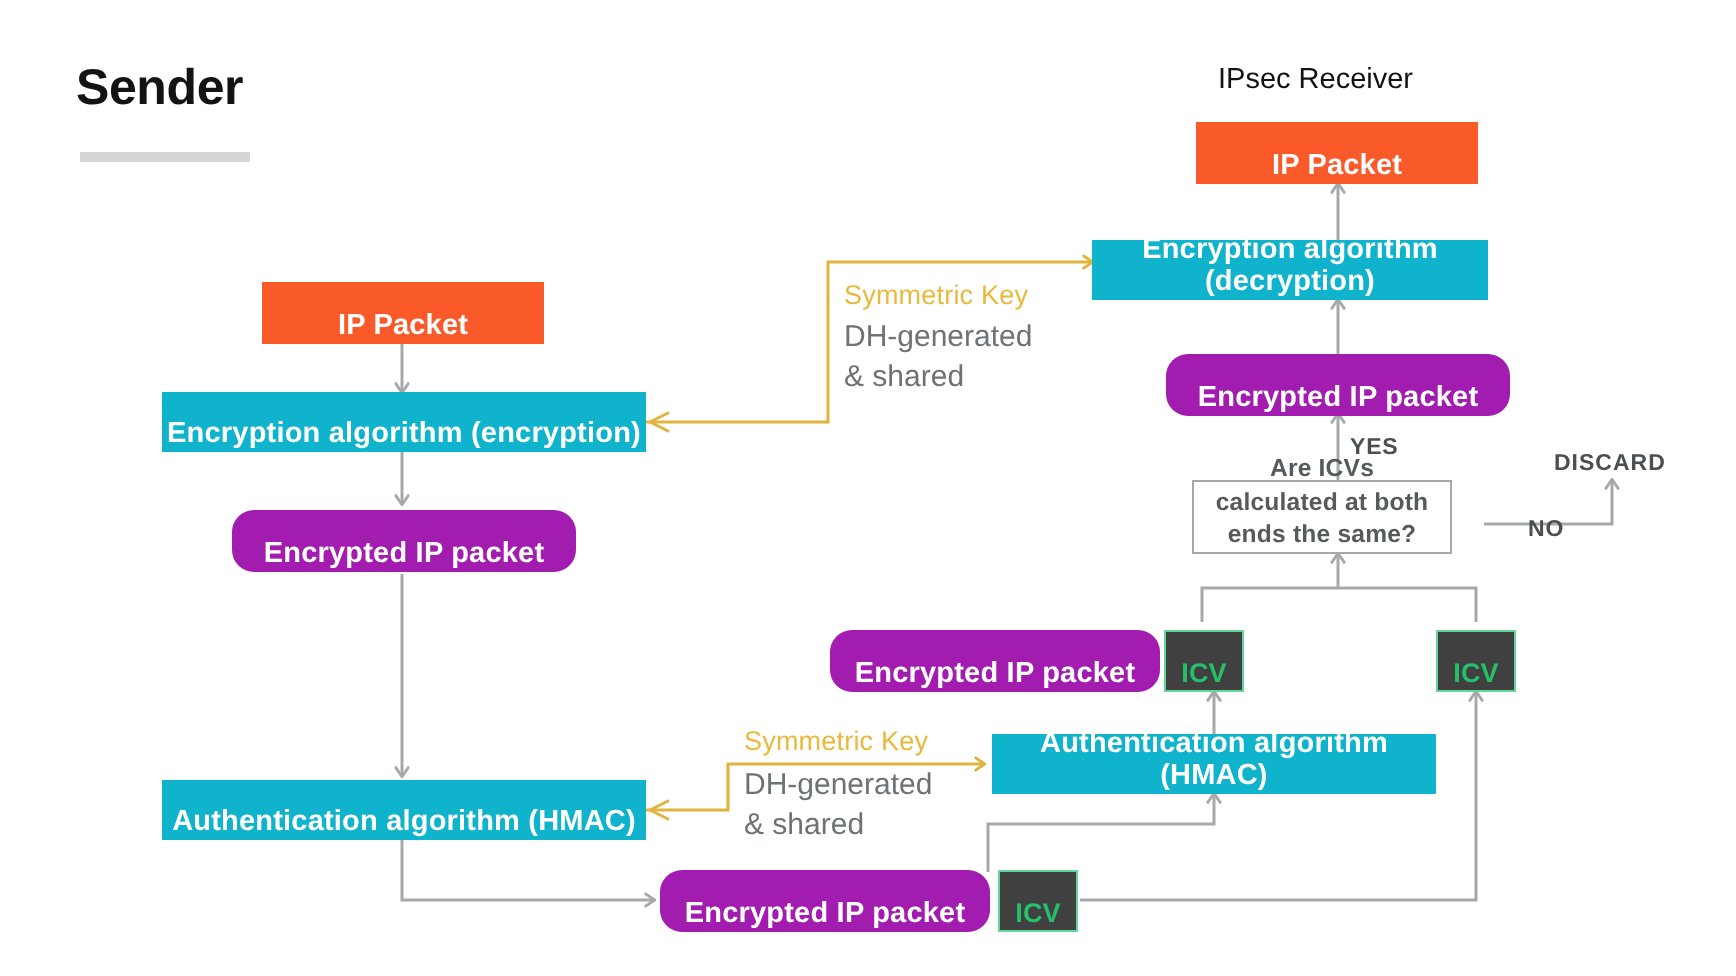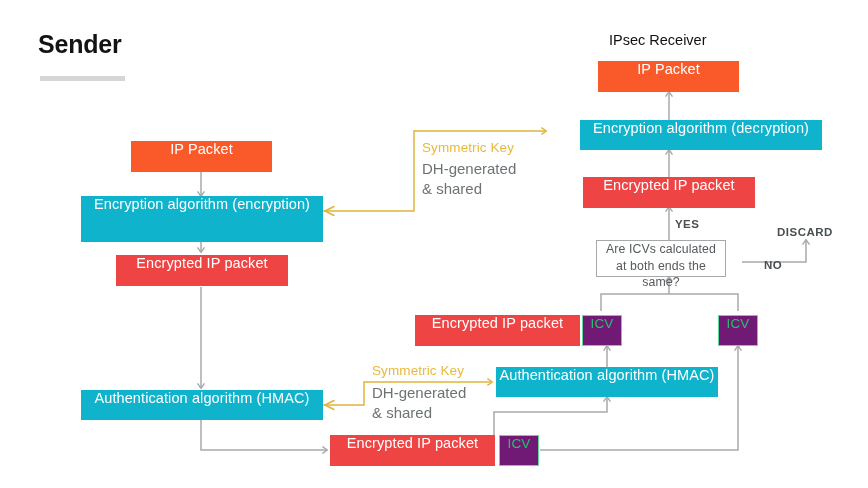--- a/index.html
+++ b/index.html
@@ -10,29 +10,30 @@
     -webkit-font-smoothing:antialiased;
   }
   .stage{position:absolute;left:0;top:0;width:868px;height:488px;}
 
   
   #wires{position:absolute;left:0;top:0;width:868px;height:488px;}
 
   
   .node{
     position:absolute;box-sizing:border-box;
-    display:flex;align-items:flex-start;justify-content:center;
+    display:flex;align-items:flex-end;justify-content:center;
     text-align:center;line-height:1.15;
     letter-spacing:.1px;
+    font-weight:bold;
   }
   .box-orange{background:#fa5a2a;color:#ffffff;font-size:14.5px;}
   .box-teal  {background:#0fb3cc;color:#ffffff;font-size:14.5px;}
-  .box-green {background:#ef4444;color:#ffffff;font-size:14.5px;}
+  .box-green {background:#a21caf;color:#ffffff;font-size:14.5px;border-radius:11px;}
   .box-icv{
-    background:#701a75;border:1.6px solid #5fd89a;color:#27c06a;
+    background:#404040;border:1.6px solid #5fd89a;color:#27c06a;
     font-size:13.5px;
   }
   .box-decision{
     background:#ffffff;border:1.3px solid #a8a8a8;color:#555a5d;
     font-size:12.3px;line-height:1.35;padding:0 6px;
   }
 
   
   .lbl{position:absolute;white-space:pre;}
   .title{
@@ -99,21 +100,21 @@
   <div class="lbl title" style="left:38px;top:30px;">Sender</div>
   <div class="title-rule" style="left:40px;top:76px;width:85px;height:5px;"></div>
 
   <div class="lbl col-head" style="left:148px;top:112px;margin-top:40px;">IPsec Sender</div>
   <div class="lbl col-head" style="left:609px;top:32px;">IPsec Receiver</div>
 
   <div class="node box-orange" style="left:131px;top:141px;width:141px;height:31px;">
     <span>IP Packet</span>
   </div>
 
-  <div class="node box-teal" style="left:81px;top:196px;width:242px;height:46px;">
+  <div class="node box-teal" style="left:81px;top:196px;width:242px;height:30px;">
     <span>Encryption algorithm (encryption)</span>
   </div>
 
   <div class="node box-green" style="left:116px;top:255px;width:172px;height:31px;">
     <span>Encrypted IP packet</span>
   </div>
 
   <div class="node box-teal" style="left:81px;top:390px;width:242px;height:30px;">
     <span>Authentication algorithm (HMAC)</span>
   </div>
@@ -145,21 +146,21 @@
   </div>
 
   <div class="lbl flag" style="left:675px;top:218px;">YES</div>
   <div class="lbl flag" style="left:764px;top:259px;">NO</div>
   <div class="lbl discard" style="left:777px;top:226px;">DISCARD</div>
 
   <div class="node box-green" style="left:583px;top:177px;width:172px;height:31px;">
     <span>Encrypted IP packet</span>
   </div>
 
-  <div class="node box-teal" style="left:580px;top:120px;width:242px;height:30px;">
+  <div class="node box-teal" style="left:546px;top:120px;width:198px;height:30px;">
     <span>Encryption algorithm (decryption)</span>
   </div>
 
   <div class="node box-orange" style="left:598px;top:61px;width:141px;height:31px;">
     <span>IP Packet</span>
   </div>
 
   <div class="lbl key-title" style="left:422px;top:140px;">Symmetric Key</div>
   <div class="lbl key-sub" style="left:422px;top:159px;width:95px;white-space:normal;">DH-generated &amp; shared</div>
 

